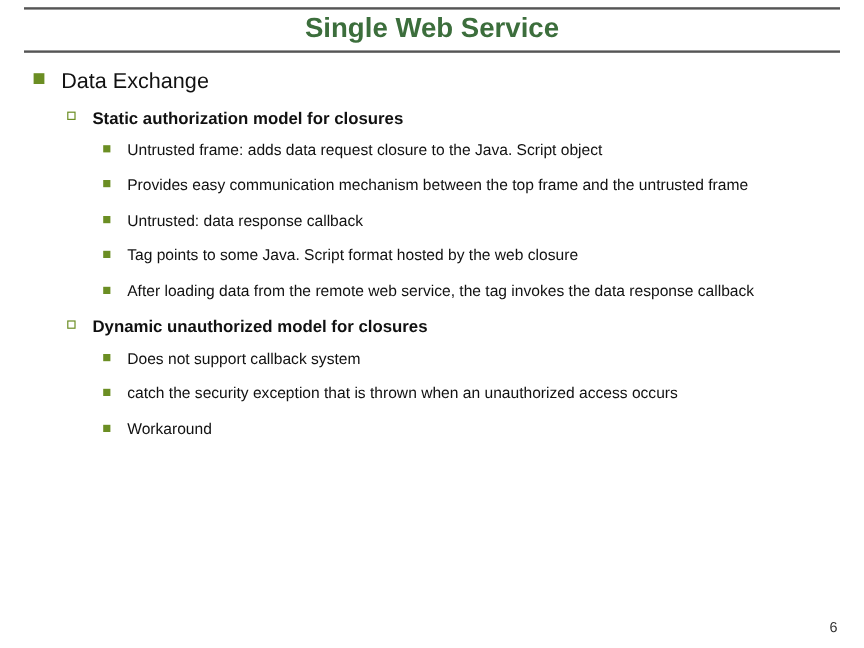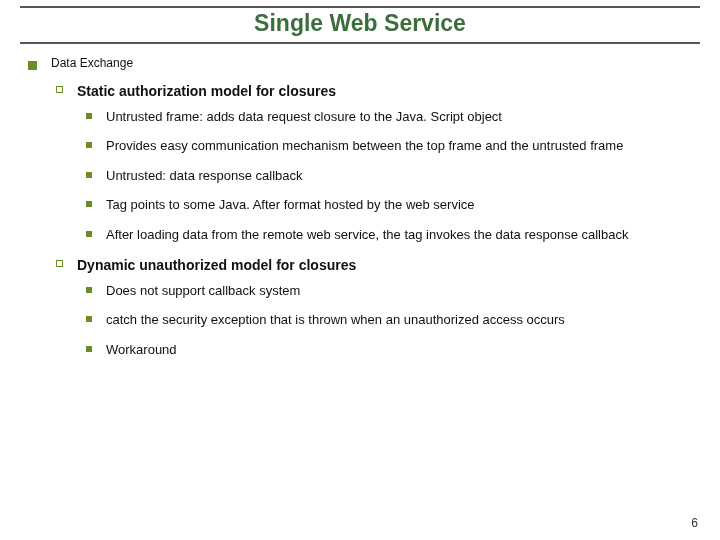--- a/index.html
+++ b/index.html
@@ -69,21 +69,21 @@
     box-sizing: border-box;
   }
   .bullet-sm {
     width: 6px;
     height: 6px;
     background: #6b8e23;
     flex: 0 0 auto;
     margin-top: 5px;
     margin-right: 14px;
   }
-  .l1-text { font-size: 12px; font-weight: 400; line-height: 1.3; }
+  .l1-text { font-size: 18px; font-weight: 400; line-height: 1.3; }
   .l2-text { font-size: 14px; font-weight: bold; line-height: 1.3; }
   .l3-text { font-size: 13px; font-weight: 400; line-height: 1.35; }
   .indent-l2 { padding-left: 28px; text-align: right; }
   .indent-l3 { padding-left: 58px; }
   .group-l2 { margin-top: 10px; }
   .row.l3 { margin-bottom: 12px; }
   .page-num {
     position: absolute;
     bottom: 10px;
     right: 22px;
@@ -117,21 +117,21 @@
     <div class="row l3 indent-l3">
       <div class="bullet-sm"></div>
       <div class="l3-text">Provides easy communication mechanism between the top frame and the untrusted frame</div>
     </div>
     <div class="row l3 indent-l3">
       <div class="bullet-sm"></div>
       <div class="l3-text">Untrusted: data response callback</div>
     </div>
     <div class="row l3 indent-l3">
       <div class="bullet-sm"></div>
-      <div class="l3-text">Tag points to some Java. After format hosted by the web service</div>
+      <div class="l3-text">Tag points to some Java. Script format hosted by the web closure</div>
     </div>
     <div class="row l3 indent-l3">
       <div class="bullet-sm"></div>
       <div class="l3-text">After loading data from the remote web service, the tag invokes the data response callback</div>
     </div>
   </div>
 
   <div class="group-l2">
     <div class="row indent-l2">
       <div class="bullet-sq"></div>

